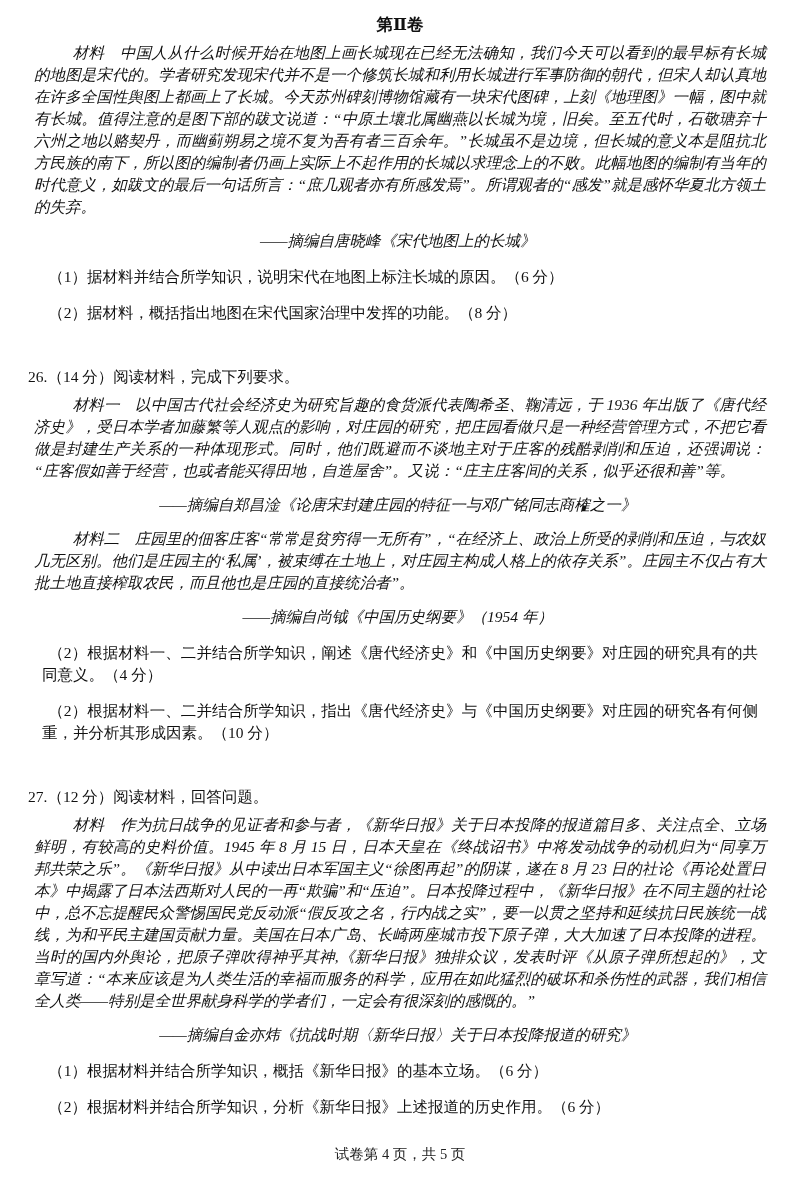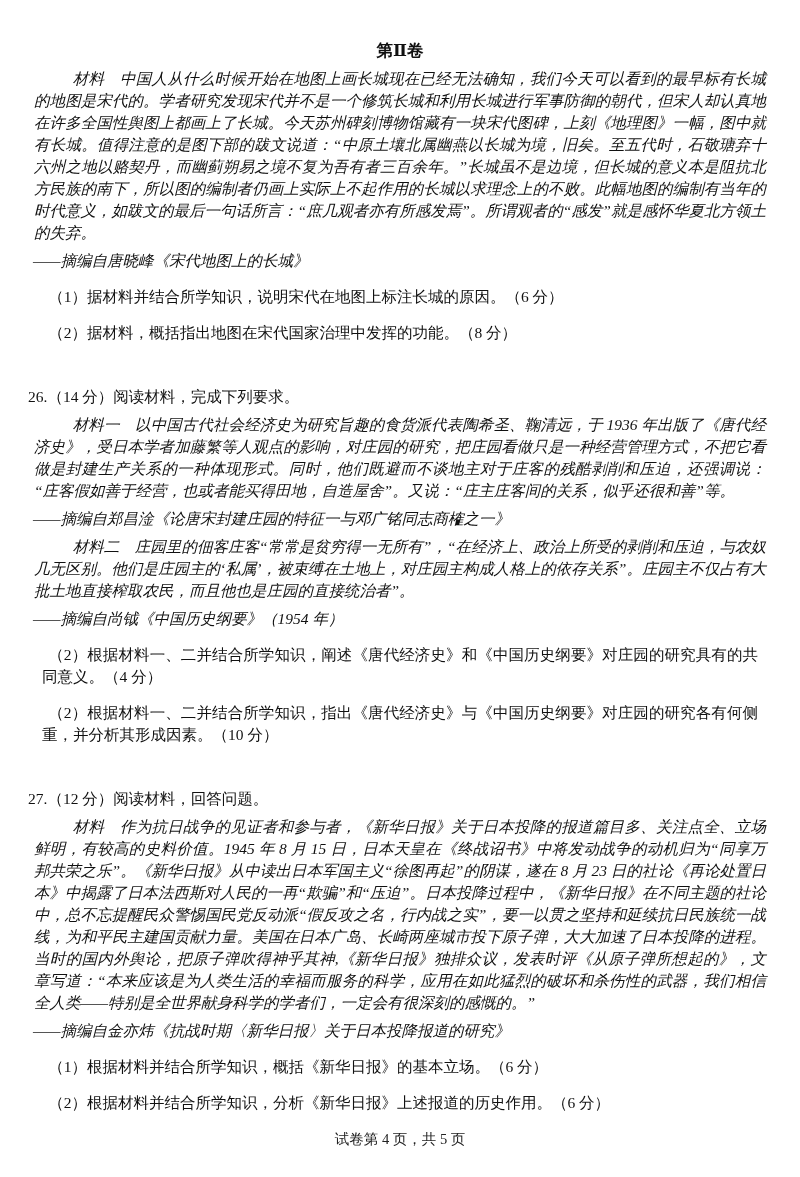--- a/index.html
+++ b/index.html
@@ -5,21 +5,21 @@
   html, body {
     margin: 0;
     padding: 0;
     background: #ffffff;
   }
   .page {
     position: relative;
     width: 800px;
     height: 1177px;
     box-sizing: border-box;
-    padding: 40px 28px 0 28px;
+    padding: 14px 28px 0 28px;
     background: #ffffff;
     color: #111111;
     font-family: "Liberation Serif", "DejaVu Serif", serif;
     font-size: 15.5px;
     line-height: 22px;
     overflow: hidden;
   }
   .volume-title {
     text-align: center;
     font-weight: bold;
@@ -41,33 +41,33 @@
     margin: 0 0 2px 0;
   }
   .material {
     font-style: italic;
     text-align: justify;
     text-indent: 2.5em;
     margin: 6px;
   }
   .attribution {
     font-style: italic;
-    text-align: left;
+    text-align: center;
     padding-right: 0.3em;
-    margin: 5px;
+    margin: 12px;
   }
   .sub-question {
     text-indent: 0.4em;
     text-align: justify;
     margin: 14px;
   }
   .footer {
     position: absolute;
     left: 0;
-    bottom: 27px;
+    bottom: 12px;
     width: 100%;
     text-align: center;
     font-size: 14.5px;
     color: #222222;
   }
 </style>
 </head>
 <body>
 
 <div class="page">

